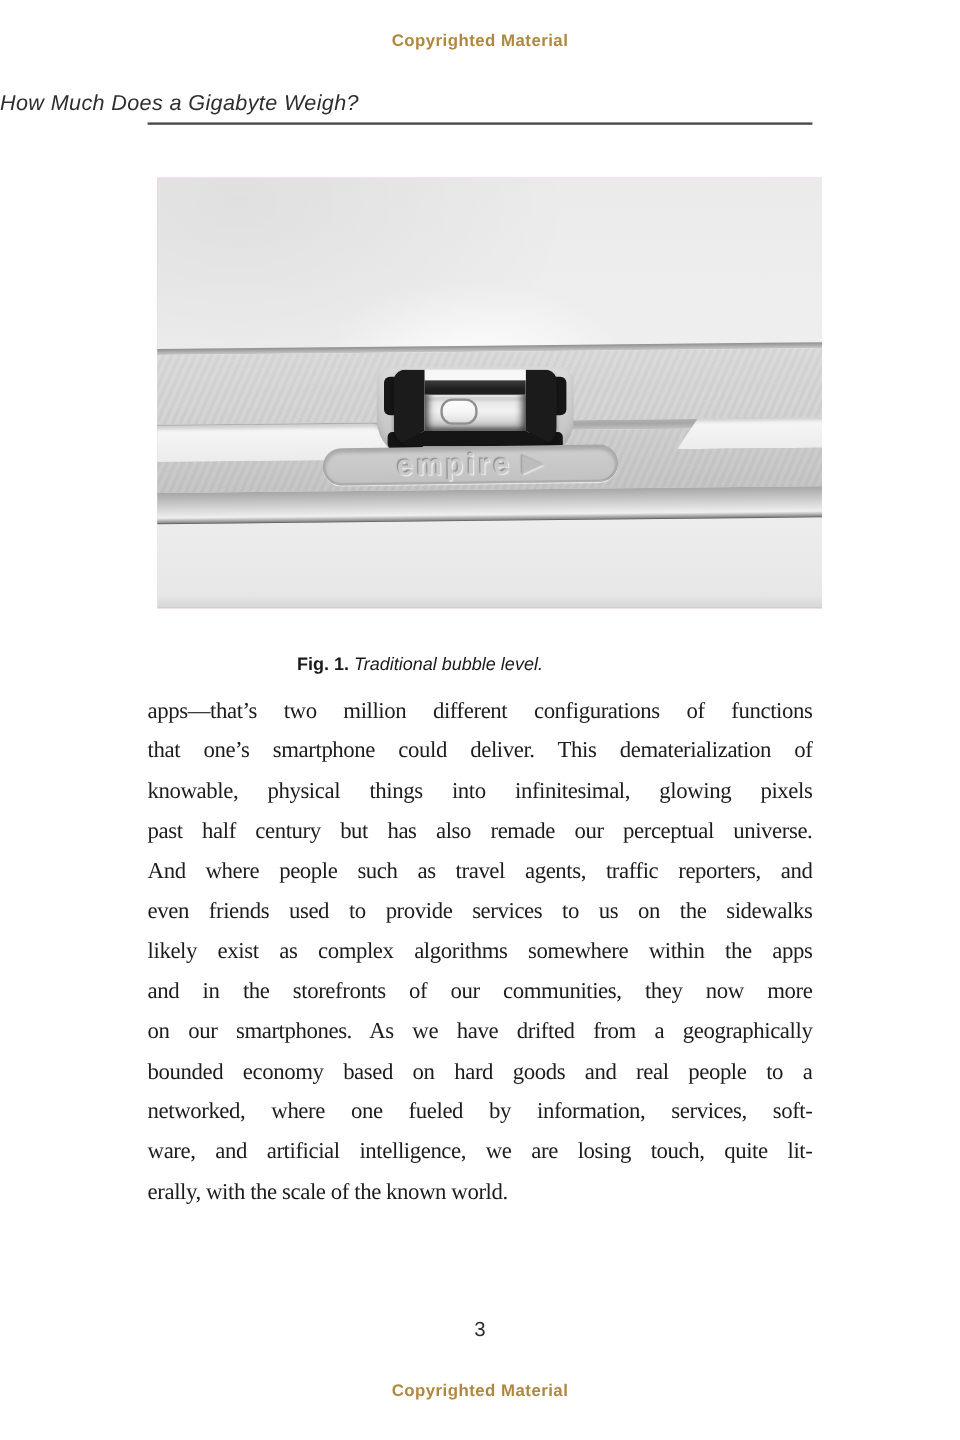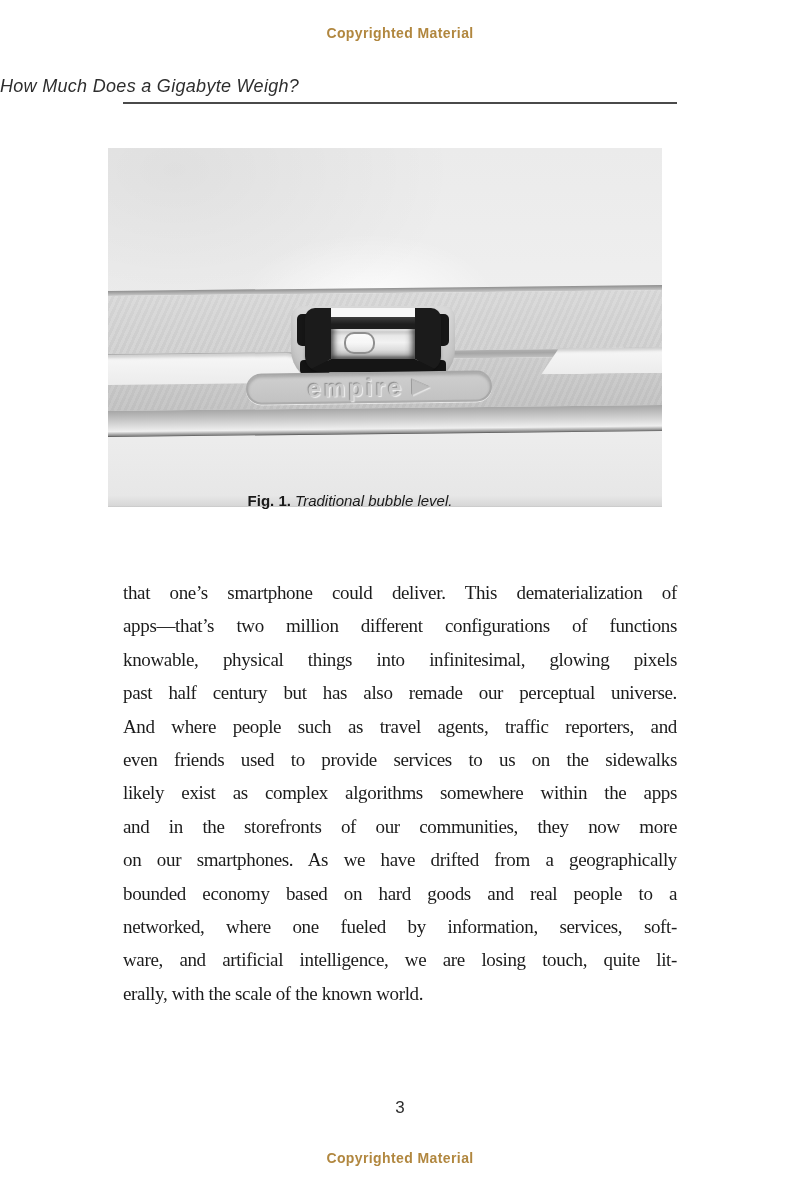--- a/index.html
+++ b/index.html
@@ -35,21 +35,21 @@
   .head-rule {
     position: absolute;
     top: 102px; left: 123px; width: 554px;
     height: 2px;
     background: #4a4a4a;
   }
 
   
   .photo {
     position: absolute;
-    left: 108px; top: 148px;
+    left: 131px; top: 148px;
     width: 554px; height: 359px;
     overflow: hidden;
     background: #f0abfc;
   }
   .wall {
     position: absolute; inset: 0;
     background:
       radial-gradient(400px 260px at 12% 6%, rgba(0,0,0,0.05), rgba(0,0,0,0) 70%),
       radial-gradient(180px 100px at 47% 44%, rgba(255,255,255,0.95), rgba(255,255,255,0) 72%),
       linear-gradient(180deg, #ebebeb 0%, #f0f0f0 55%, #f8f8f8 100%);
@@ -164,21 +164,21 @@
   .logo-arrow {
     width: 0; height: 0;
     border-top: 8px solid transparent;
     border-bottom: 8px solid transparent;
     border-left: 18px solid #bdbdbd;
     filter: drop-shadow(1px 1px 0 #ececec) drop-shadow(-1px -1px 0 #9a9a9a);
   }
 
   
   .caption {
-    position: absolute; top: 492px; left: 0; width: 700px;
+    position: absolute; top: 545px; left: 0; width: 700px;
     text-align: center;
     font-size: 15px;
     color: #1a1a1a;
   }
   .caption .fig-label { font-weight: bold; font-style: normal; }
   .caption .fig-text { font-style: italic; }
 
   .body-text {
     position: absolute; left: 123px; top: 576px; width: 554px;
     font-family: "Liberation Serif", "DejaVu Serif", serif;
@@ -243,22 +243,22 @@
     </div>
   </div>
 
   <div class="caption">
     <span class="fig-label">Fig. 1.</span>
     <span> </span>
     <span class="fig-text">Traditional bubble level.</span>
   </div>
 
   <div class="body-text">
+    <div class="body-line">apps—that’s two million different configurations of functions</div>
     <div class="body-line">that one’s smartphone could deliver. This dematerialization of</div>
-    <div class="body-line">apps—that’s two million different configurations of functions</div>
     <div class="body-line">knowable, physical things into infinitesimal, glowing pixels</div>
     <div class="body-line">past half century but has also remade our perceptual universe.</div>
     <div class="body-line">And where people such as travel agents, traffic reporters, and</div>
     <div class="body-line">even friends used to provide services to us on the sidewalks</div>
     <div class="body-line">likely exist as complex algorithms somewhere within the apps</div>
     <div class="body-line">and in the storefronts of our communities, they now more</div>
     <div class="body-line">on our smartphones. As we have drifted from a geographically</div>
     <div class="body-line">bounded economy based on hard goods and real people to a</div>
     <div class="body-line">networked, where one fueled by information, services, soft-</div>
     <div class="body-line">ware, and artificial intelligence, we are losing touch, quite lit-</div>

